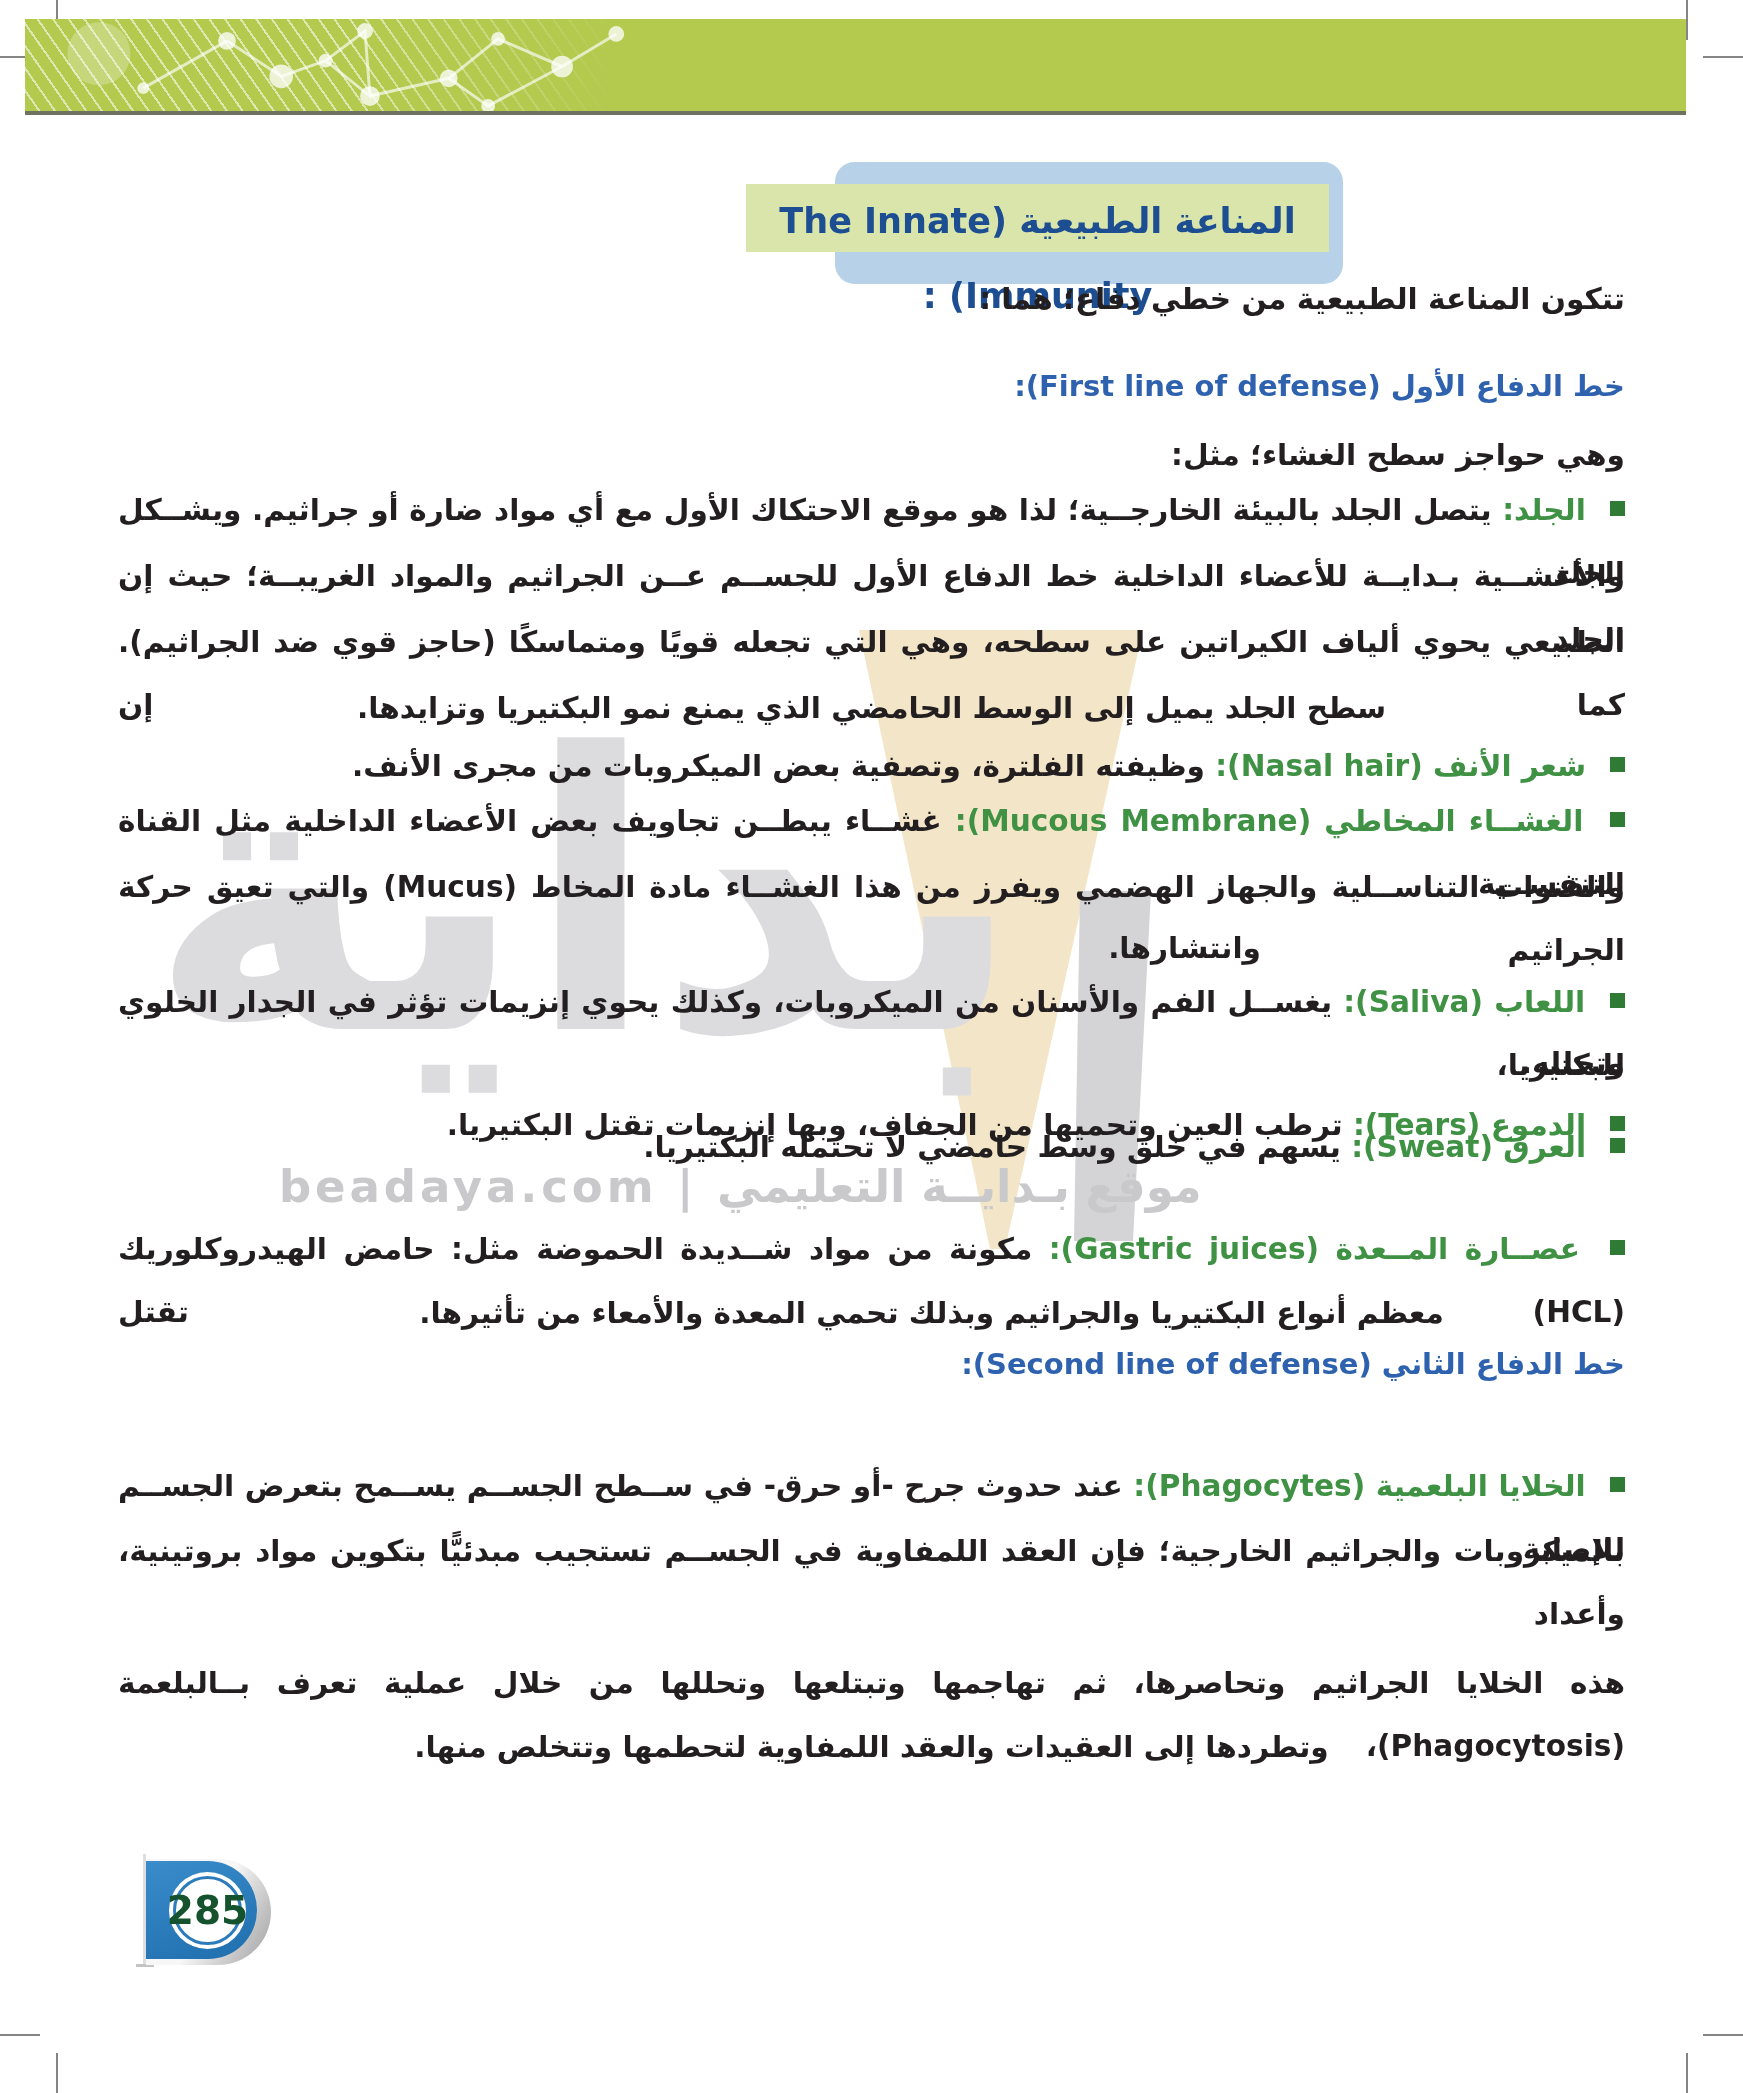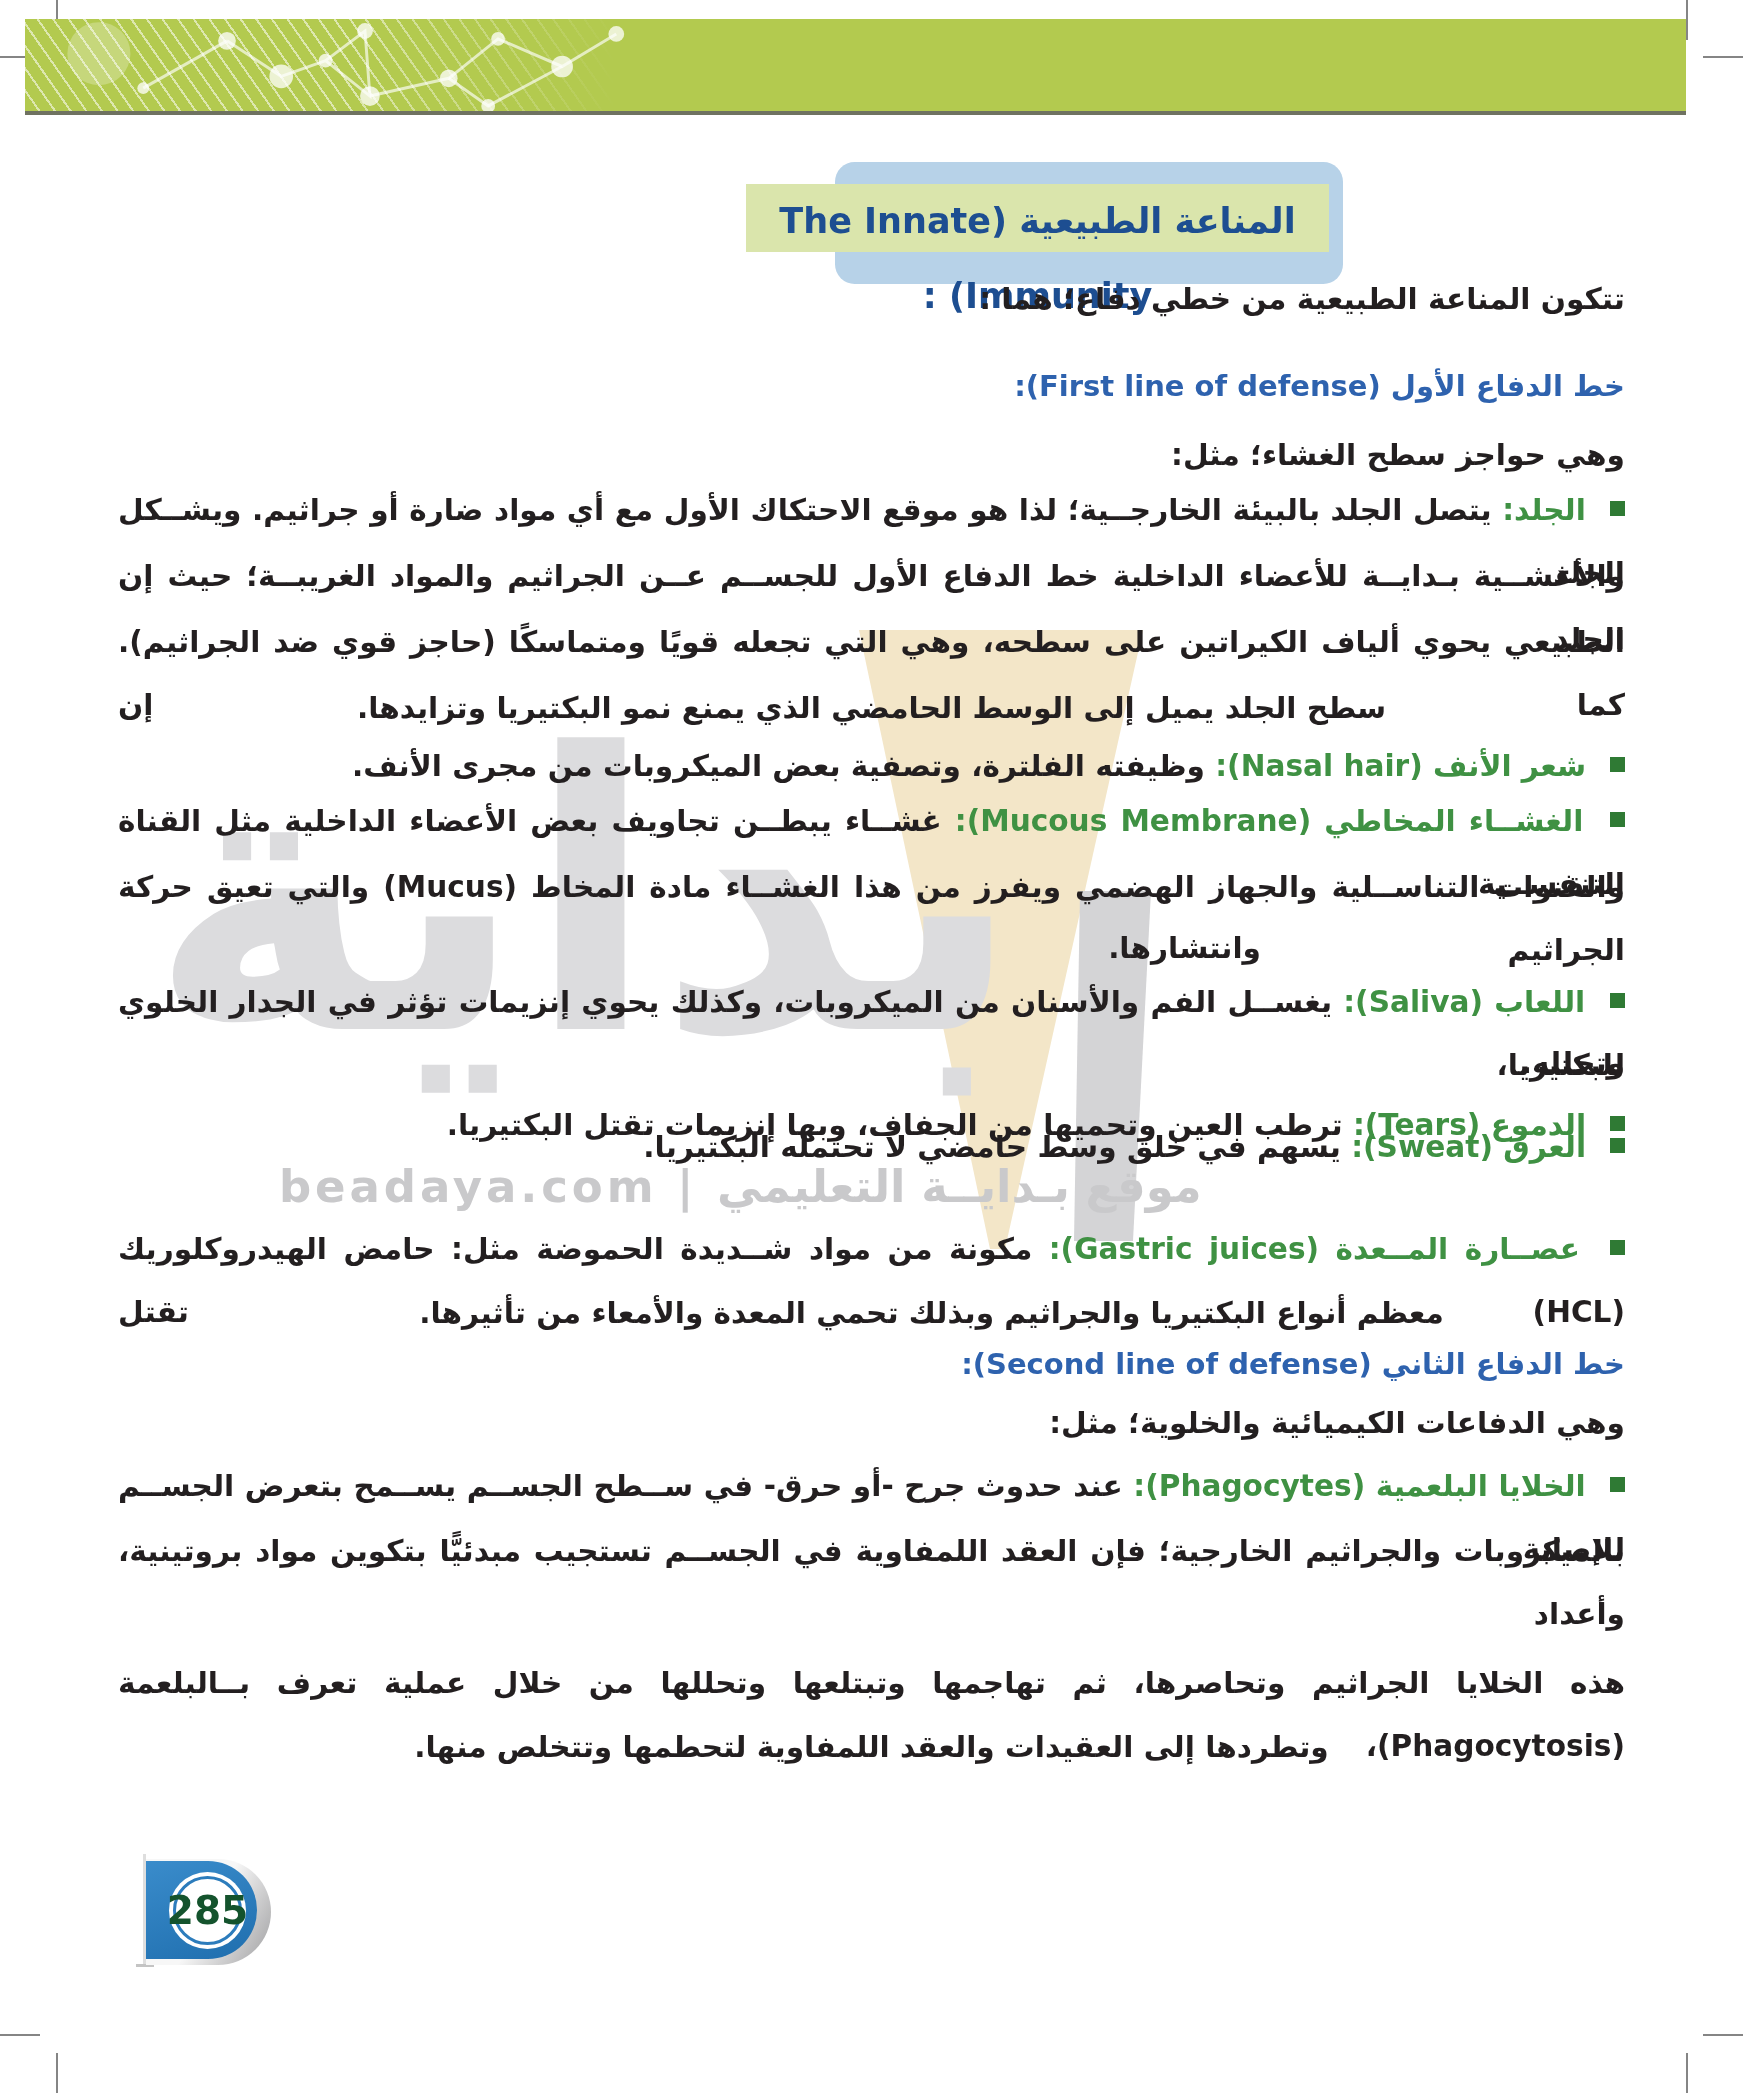--- a/index.html
+++ b/index.html
@@ -165,21 +165,20 @@
     </div>
 
     <div class="ln j" style="top:1218px;">
       <span class="sq"></span>
       <span class="lbl">عصــارة المــعدة (Gastric juices):</span>
       <span>مكونة من مواد شــديدة الحموضة مثل: حامض الهيدروكلوريك (HCL) تقتل</span>
     </div>
     <div class="ln c" style="top:1282px;padding-left:120px;width:1387px;">معظم أنواع البكتيريا والجراثيم وبذلك تحمي المعدة والأمعاء من تأثيرها.</div>
 
     <div class="ln r head" style="top:1333px;">خط الدفاع الثاني (Second line of defense):</div>
-    <div class="ln r" style="top:1392px;">وهي الدفاعات الكيميائية والخلوية؛ مثل:</div>
 
     <div class="ln j" style="top:1455px;">
       <span class="sq"></span>
       <span class="lbl">الخلايا البلعمية (Phagocytes):</span>
       <span>عند حدوث جرح -أو حرق- في ســطح الجســم يســمح بتعرض الجســم للإصابة</span>
     </div>
     <div class="ln j" style="top:1520px;">بالميكروبات والجراثيم الخارجية؛ فإن العقد اللمفاوية في الجســم تستجيب مبدئيًّا بتكوين مواد بروتينية، وأعداد</div>
     <div class="ln j" style="top:1652px;">هذه الخلايا الجراثيم وتحاصرها، ثم تهاجمها وتبتلعها وتحللها من خلال عملية تعرف بــالبلعمة (Phagocytosis)،</div>
     <div class="ln c" style="top:1716px;">وتطردها إلى العقيدات والعقد اللمفاوية لتحطمها وتتخلص منها.</div>
 

